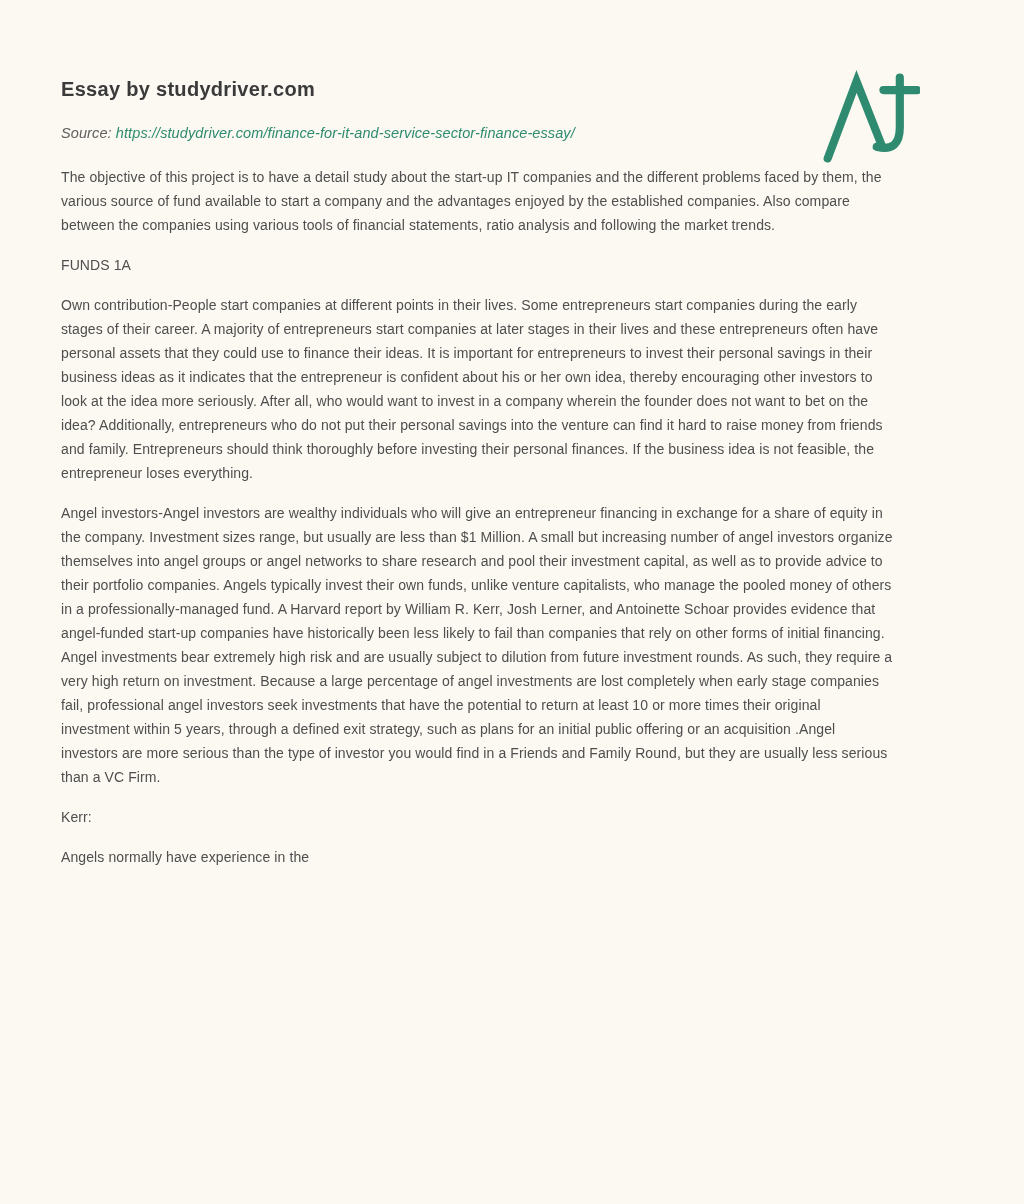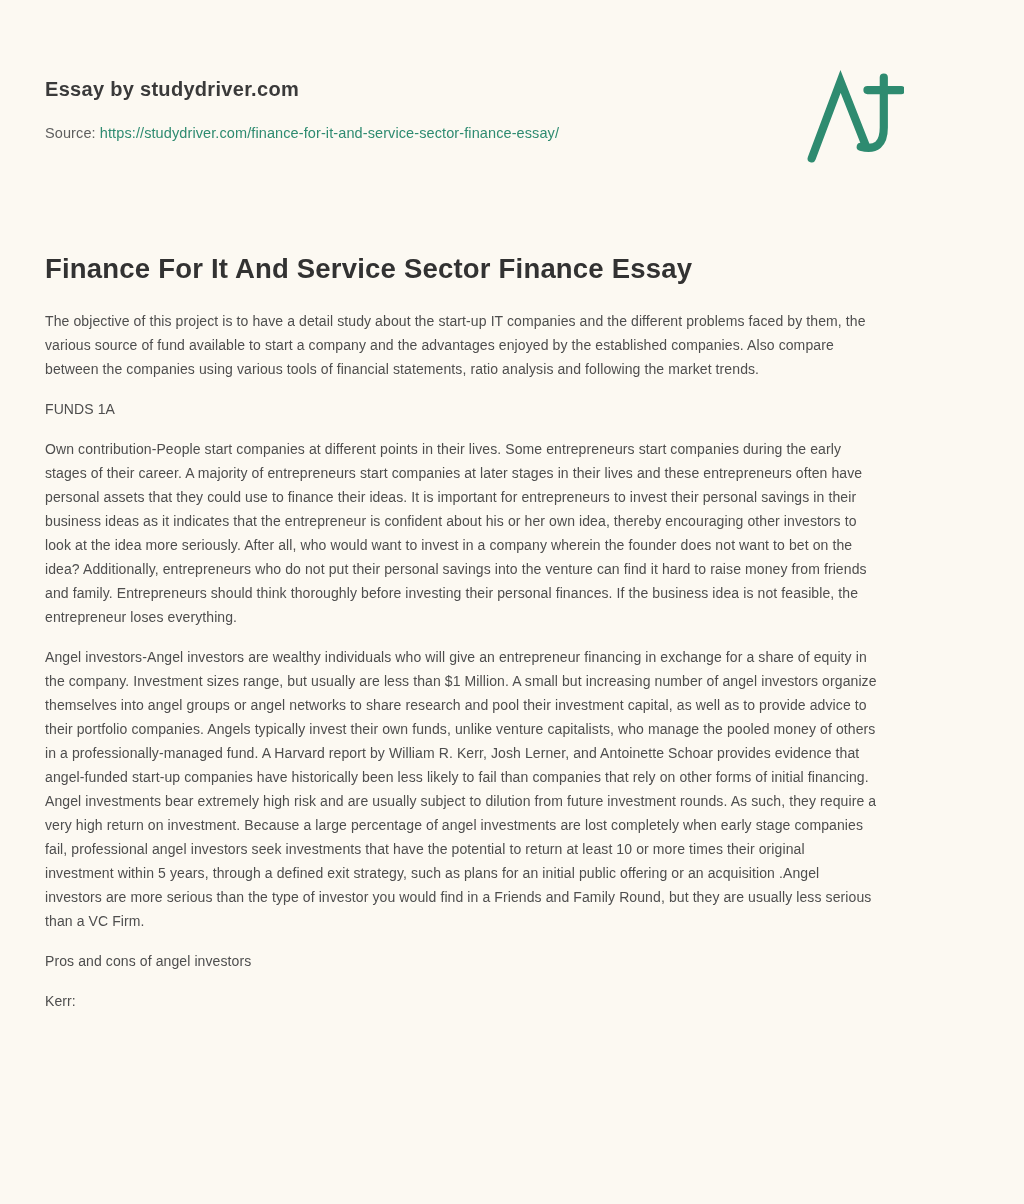--- a/index.html
+++ b/index.html
@@ -14,34 +14,36 @@
     background: #fcf9f2;
     font-family: "Liberation Sans", sans-serif;
     position: relative;
   }
 
   .page {
     position: relative;
     width: 1002px;
     height: 1204px;
     padding: 78px 96px 0 45px;
+    margin-left: 16px;
   }
 
   .byline {
     font-size: 20px;
     font-weight: 700;
     color: #3a3a3a;
     letter-spacing: 0.3px;
   }
 
   .source-line {
     margin-top: 24px;
     font-size: 14.5px;
     color: #5f5f5f;
     letter-spacing: 0.1px;
+    font-style: italic;
   }
 
   .source-label {
     color: #5f5f5f;
   }
 
   .source-link {
     color: #2e8b70;
     text-decoration: none;
   }
@@ -90,24 +92,23 @@
   <div class="logo">
     <svg viewBox="0 0 104 96" width="100" height="96">
       <g fill="none" stroke="#2e8b70" stroke-width="8.5" stroke-linecap="round">
         <path d="M8 90 L38 10 L64 76"></path>
         <path d="M83 6 L83 58 Q83 84 59 78"></path>
         <path d="M66 19 L101 19"></path>
       </g>
     </svg>
   </div>
 
-  <h1 class="article-title">Finance For It And Service Sector Finance Essay</h1>
 
   <div class="content">
     <p>The objective of this project is to have a detail study about the start-up IT companies and the different problems faced by them, the various source of fund available to start a company and the advantages enjoyed by the established companies. Also compare between the companies using various tools of financial statements, ratio analysis and following the market trends.</p>
     <p>FUNDS 1A</p>
     <p>Own contribution-People start companies at different points in their lives. Some entrepreneurs start companies during the early stages of their career. A majority of entrepreneurs start companies at later stages in their lives and these entrepreneurs often have personal assets that they could use to finance their ideas. It is important for entrepreneurs to invest their personal savings in their business ideas as it indicates that the entrepreneur is confident about his or her own idea, thereby encouraging other investors to look at the idea more seriously. After all, who would want to invest in a company wherein the founder does not want to bet on the idea? Additionally, entrepreneurs who do not put their personal savings into the venture can find it hard to raise money from friends and family. Entrepreneurs should think thoroughly before investing their personal finances. If the business idea is not feasible, the entrepreneur loses everything.</p>
     <p>Angel investors-Angel investors are wealthy individuals who will give an entrepreneur financing in exchange for a share of equity in the company. Investment sizes range, but usually are less than $1 Million. A small but increasing number of angel investors organize themselves into angel groups or angel networks to share research and pool their investment capital, as well as to provide advice to their portfolio companies. Angels typically invest their own funds, unlike venture capitalists, who manage the pooled money of others in a professionally-managed fund. A Harvard report by William R. Kerr, Josh Lerner, and Antoinette Schoar provides evidence that angel-funded start-up companies have historically been less likely to fail than companies that rely on other forms of initial financing. Angel investments bear extremely high risk and are usually subject to dilution from future investment rounds. As such, they require a very high return on investment. Because a large percentage of angel investments are lost completely when early stage companies fail, professional angel investors seek investments that have the potential to return at least 10 or more times their original investment within 5 years, through a defined exit strategy, such as plans for an initial public offering or an acquisition .Angel investors are more serious than the type of investor you would find in a Friends and Family Round, but they are usually less serious than a VC Firm.</p>
-    <p>Pros and cons of angel investors</p>
     <p>Kerr:</p>
+    <p>Angels normally have experience in the</p>
   </div>
 
 </div>
 
 </body></html>

